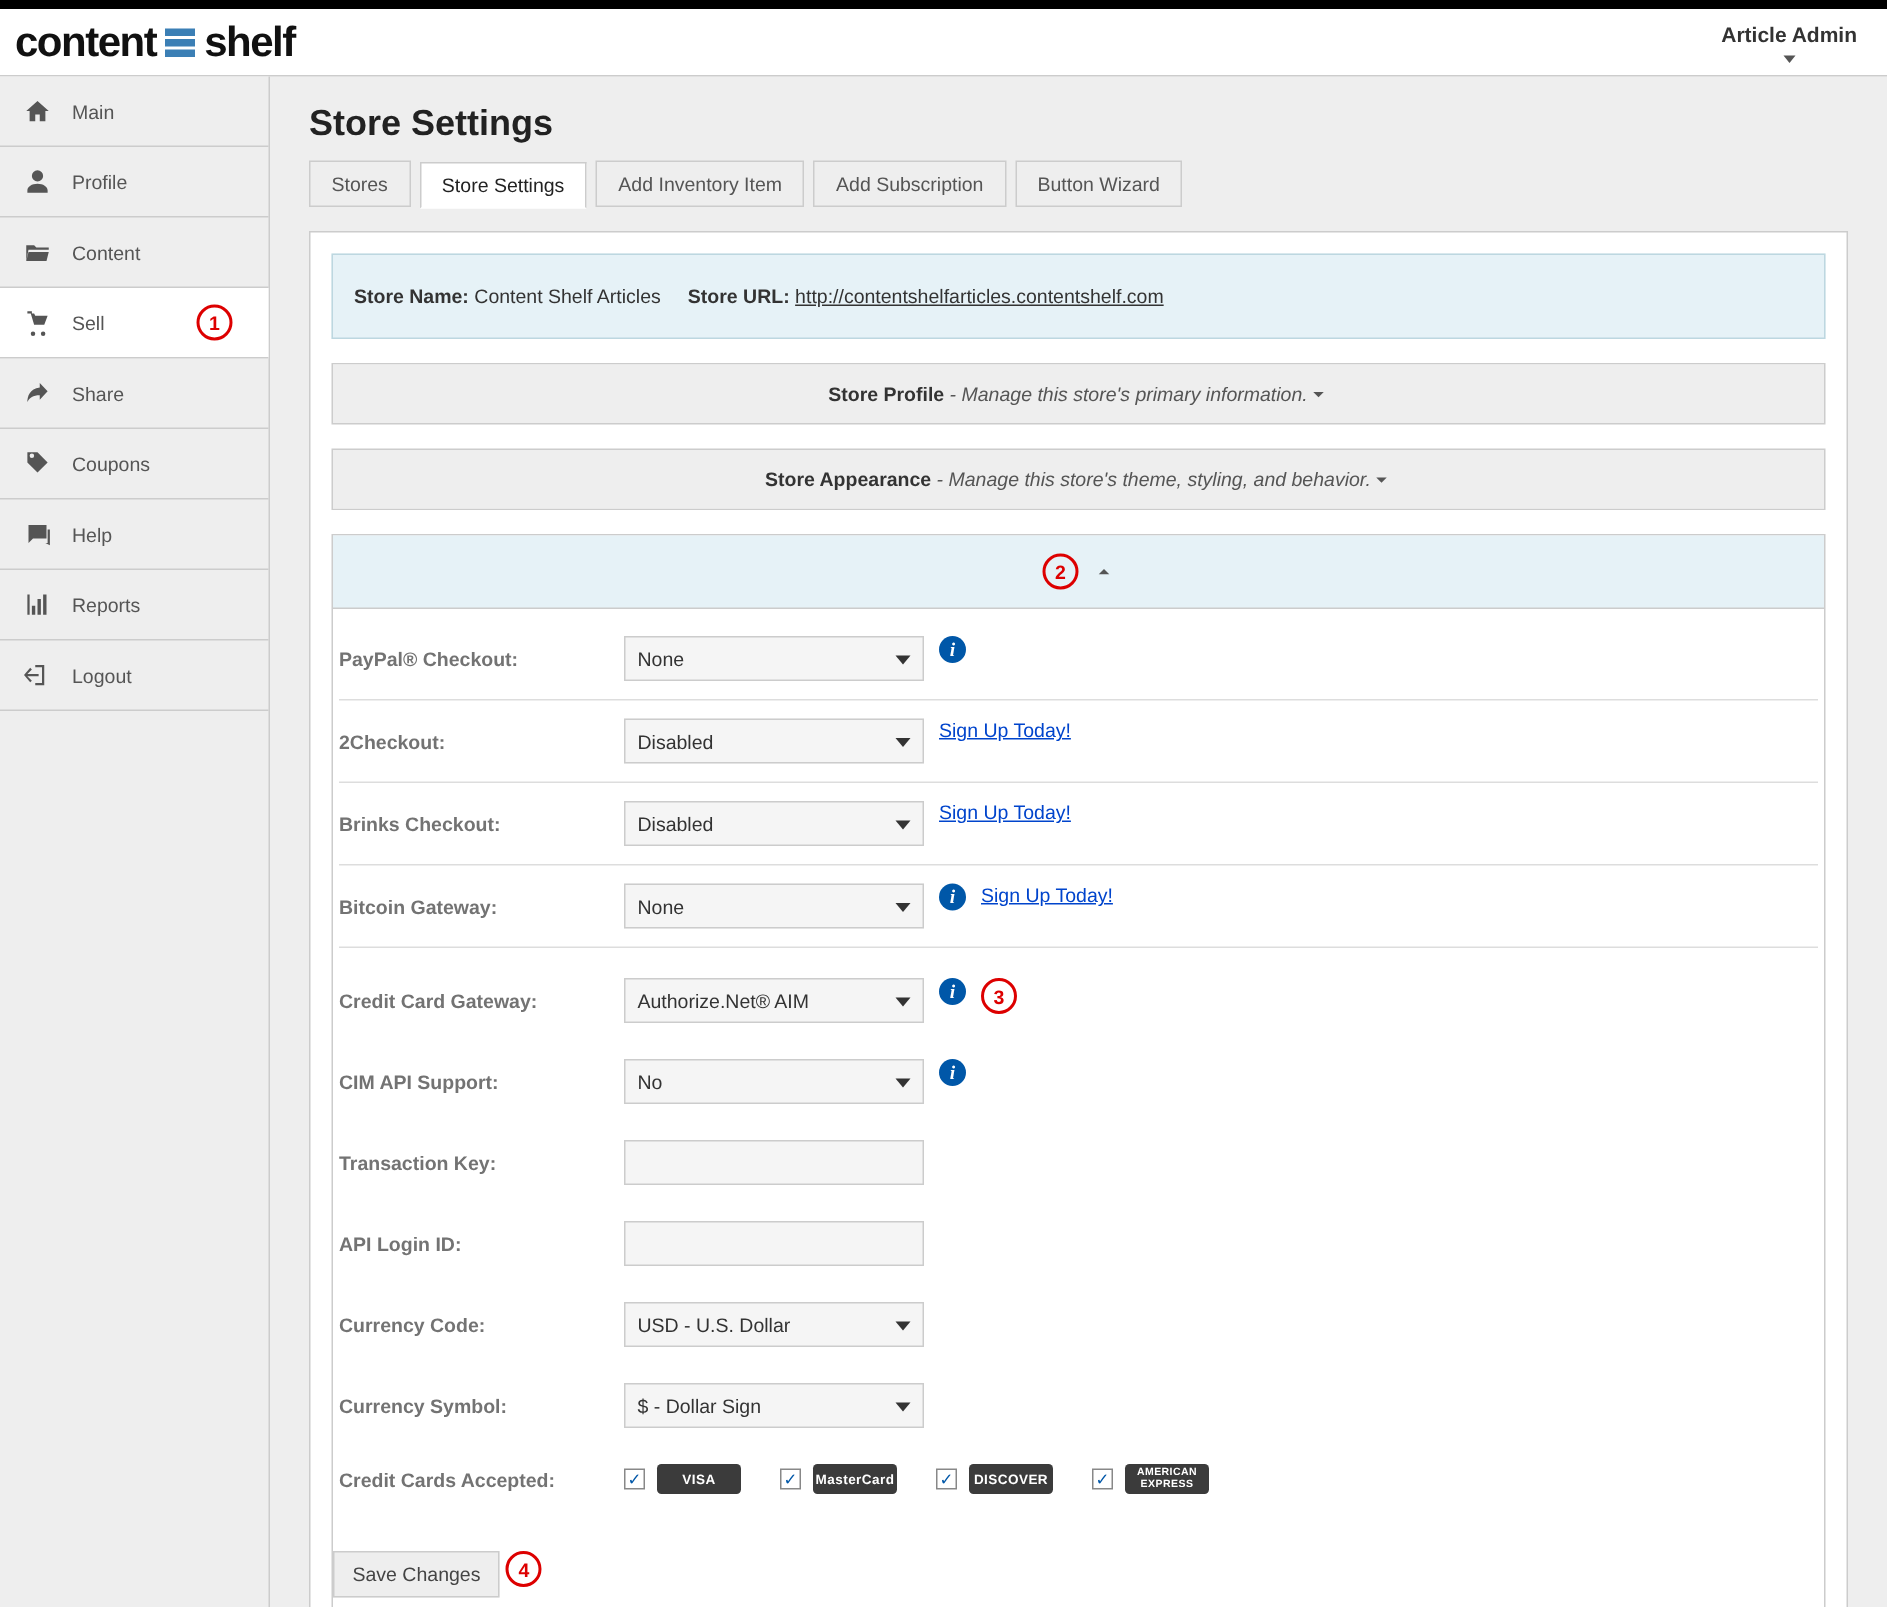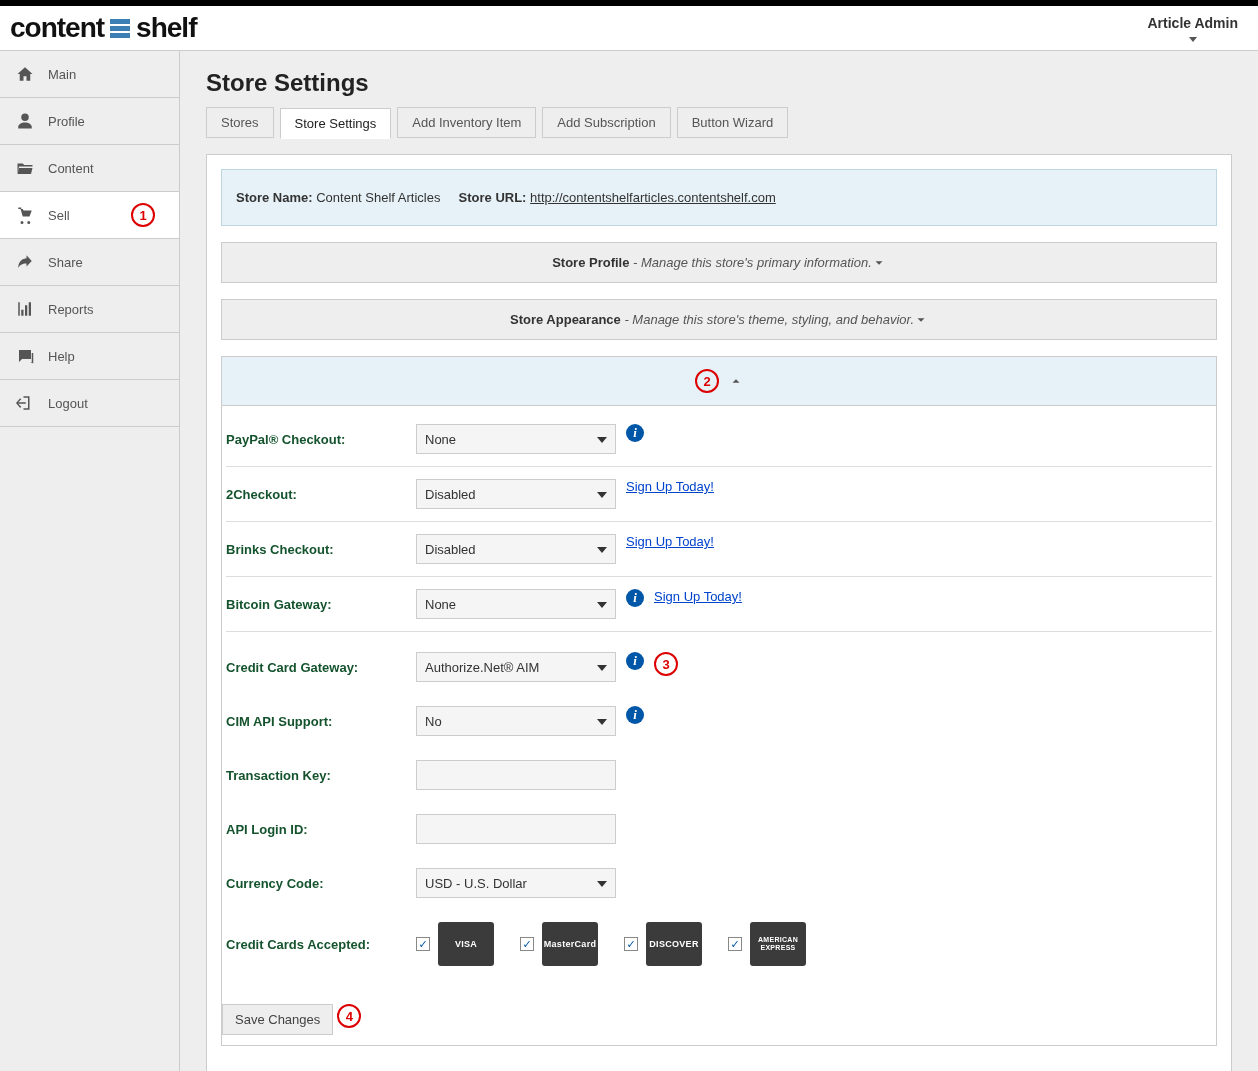--- a/index.html
+++ b/index.html
@@ -32,31 +32,31 @@
 .section.expanded .section-header { background: #e6f2f7; border-bottom: 1px solid #ccc; }
 .section-title { font-weight: bold; color: #333; }
 .section-desc { font-style: italic; color: #555; font-weight: normal; }
 .section-right { display: flex; align-items: center; gap: 10px; }
 .chevron { width: 14px; height: 14px; }
 .chevron svg { width: 14px; height: 14px; fill: #555; }
 .badge-inline { width: 24px; height: 24px; border: 2px solid #d00; border-radius: 50%; color: #d00; font-weight: bold; display: inline-flex; align-items: center; justify-content: center; font-size: 13px; }
 .section-body { padding: 6px 0 10px 0; background: #fff; }
 .form-row { display: flex; align-items: center; padding: 12px 0; margin: 0 4px; }
 .form-row.divider { border-bottom: 1px solid #ddd; }
-.form-label { width: 190px; font-weight: bold; color: #14532d; font-size: 13px; flex-shrink: 0; }
+.form-label { width: 190px; font-weight: bold; color: #737373; font-size: 13px; flex-shrink: 0; }
 .form-input-wrap { display: flex; gap: 10px; }
 .select { width: 200px; height: 30px; border: 1px solid #ccc; background: #f5f5f5; padding: 0 8px; font-size: 13px; position: relative; cursor: pointer; display:flex; align-items:center; }
 .select::after { content: ''; position: absolute; right: 8px; top: 12px; width: 0; height: 0; border-left: 5px solid transparent; border-right: 5px solid transparent; border-top: 6px solid #333; }
 .text-input { width: 200px; height: 30px; border: 1px solid #ccc; background: #f5f5f5; padding: 0 8px; font-size: 13px; }
 .info-icon { width: 18px; height: 18px; background: #0057a8; border-radius: 50%; color: #fff; font-weight: bold; font-style: italic; font-family: Georgia, serif; display: inline-flex; align-items: center; justify-content: center; font-size: 13px; cursor: pointer; }
 .link { color: #0044cc; text-decoration: underline; font-size: 13px; cursor: pointer; }
 .cards-row { display: flex; align-items: center; gap: 26px; }
 .card-opt { display: flex; align-items: center; gap: 8px; }
 .card-check { width: 14px; height: 14px; border: 1px solid #888; background: #fff; display: inline-flex; align-items: center; justify-content: center; color: #0057a8; font-size: 11px; cursor: pointer; }
-.card-logo { display: inline-flex; align-items: center; justify-content: center; width: 56px; height: 44px; background: #3b3b3b; color: #fff; font-size: 9px; font-weight: bold; border-radius: 3px; letter-spacing: 0.3px; text-align: center; }
+.card-logo { display: inline-flex; align-items: center; justify-content: center; width: 56px; height: 20px; background: #3b3b3b; color: #fff; font-size: 9px; font-weight: bold; border-radius: 3px; letter-spacing: 0.3px; text-align: center; }
 .save-row { margin-top: 26px; display: flex; align-items: flex-start; gap: 4px; }
 .btn { background: #eee; border: 1px solid #ccc; padding: 7px 12px; font-size: 13px; color: #444; cursor: pointer; }
 </style>
 </head>
 <body>
 
 <div class="topbar-black"></div>
 
 <div class="header">
   <div class="logo">
@@ -113,32 +113,40 @@
       <span class="sidebar-icon">
           <svg viewBox="0 0 24 24">
             <path d="M14 3v4C5 8 3 15 3 20c2-4 5-6 11-6v4l7-7.5L14 3z"></path>
           </svg>
         </span>
       <span>Share</span>
     </div>
     <div class="sidebar-item">
       <span class="sidebar-icon">
           <svg viewBox="0 0 24 24">
+            <path d="M21 11l-9-9H3v9l9 9 9-9zM7 7a2 2 0 110-4 2 2 0 010 4z"></path>
+          </svg>
+        </span>
+      <span>Coupons</span>
+    </div>
+    <div class="sidebar-item">
+      <span class="sidebar-icon">
+          <svg viewBox="0 0 24 24">
+            <path d="M4 4h16v12H8l-4 4V4zm3 16h14V8h2v14l-4-2H7z"></path>
+          </svg>
+        </span>
+      <span>Help</span>
+    </div>
+    <div class="sidebar-item">
+      <span class="sidebar-icon">
+          <svg viewBox="0 0 24 24">
             <path d="M3 3h2v18H3zm4 10h3v8H7zm5-6h3v14h-3zm5-4h3v18h-3z"></path>
           </svg>
         </span>
       <span>Reports</span>
-    </div>
-    <div class="sidebar-item">
-      <span class="sidebar-icon">
-          <svg viewBox="0 0 24 24">
-            <path d="M4 4h16v12H8l-4 4V4zm3 16h14V8h2v14l-4-2H7z"></path>
-          </svg>
-        </span>
-      <span>Help</span>
     </div>
     <div class="sidebar-item">
       <span class="sidebar-icon">
           <svg viewBox="0 0 24 24">
             <path d="M10 3h8v18h-8v-2h6V5h-6zm3 8H3l4-4-1.5-1.5L0 12l5.5 6.5L7 17l-4-4h10z"></path>
           </svg>
         </span>
       <span>Logout</span>
     </div>
   </div>
@@ -277,20 +285,28 @@
 
           <div class="form-row">
             <div class="form-label">Currency Code:</div>
             <div class="form-input-wrap">
               <div class="select">
                   <span>USD - U.S. Dollar</span>
                 </div>
             </div>
           </div>
 
+          <div class="form-row">
+            <div class="form-label">Currency Symbol:</div>
+            <div class="form-input-wrap">
+              <div class="select">
+                  <span>$ - Dollar Sign</span>
+                </div>
+            </div>
+          </div>
 
           <div class="form-row">
             <div class="form-label">Credit Cards Accepted:</div>
             <div class="cards-row">
               <div class="card-opt">
                 <span class="card-check">✓</span>
                 <span class="card-logo">VISA</span>
               </div>
               <div class="card-opt">
                 <span class="card-check">✓</span>

